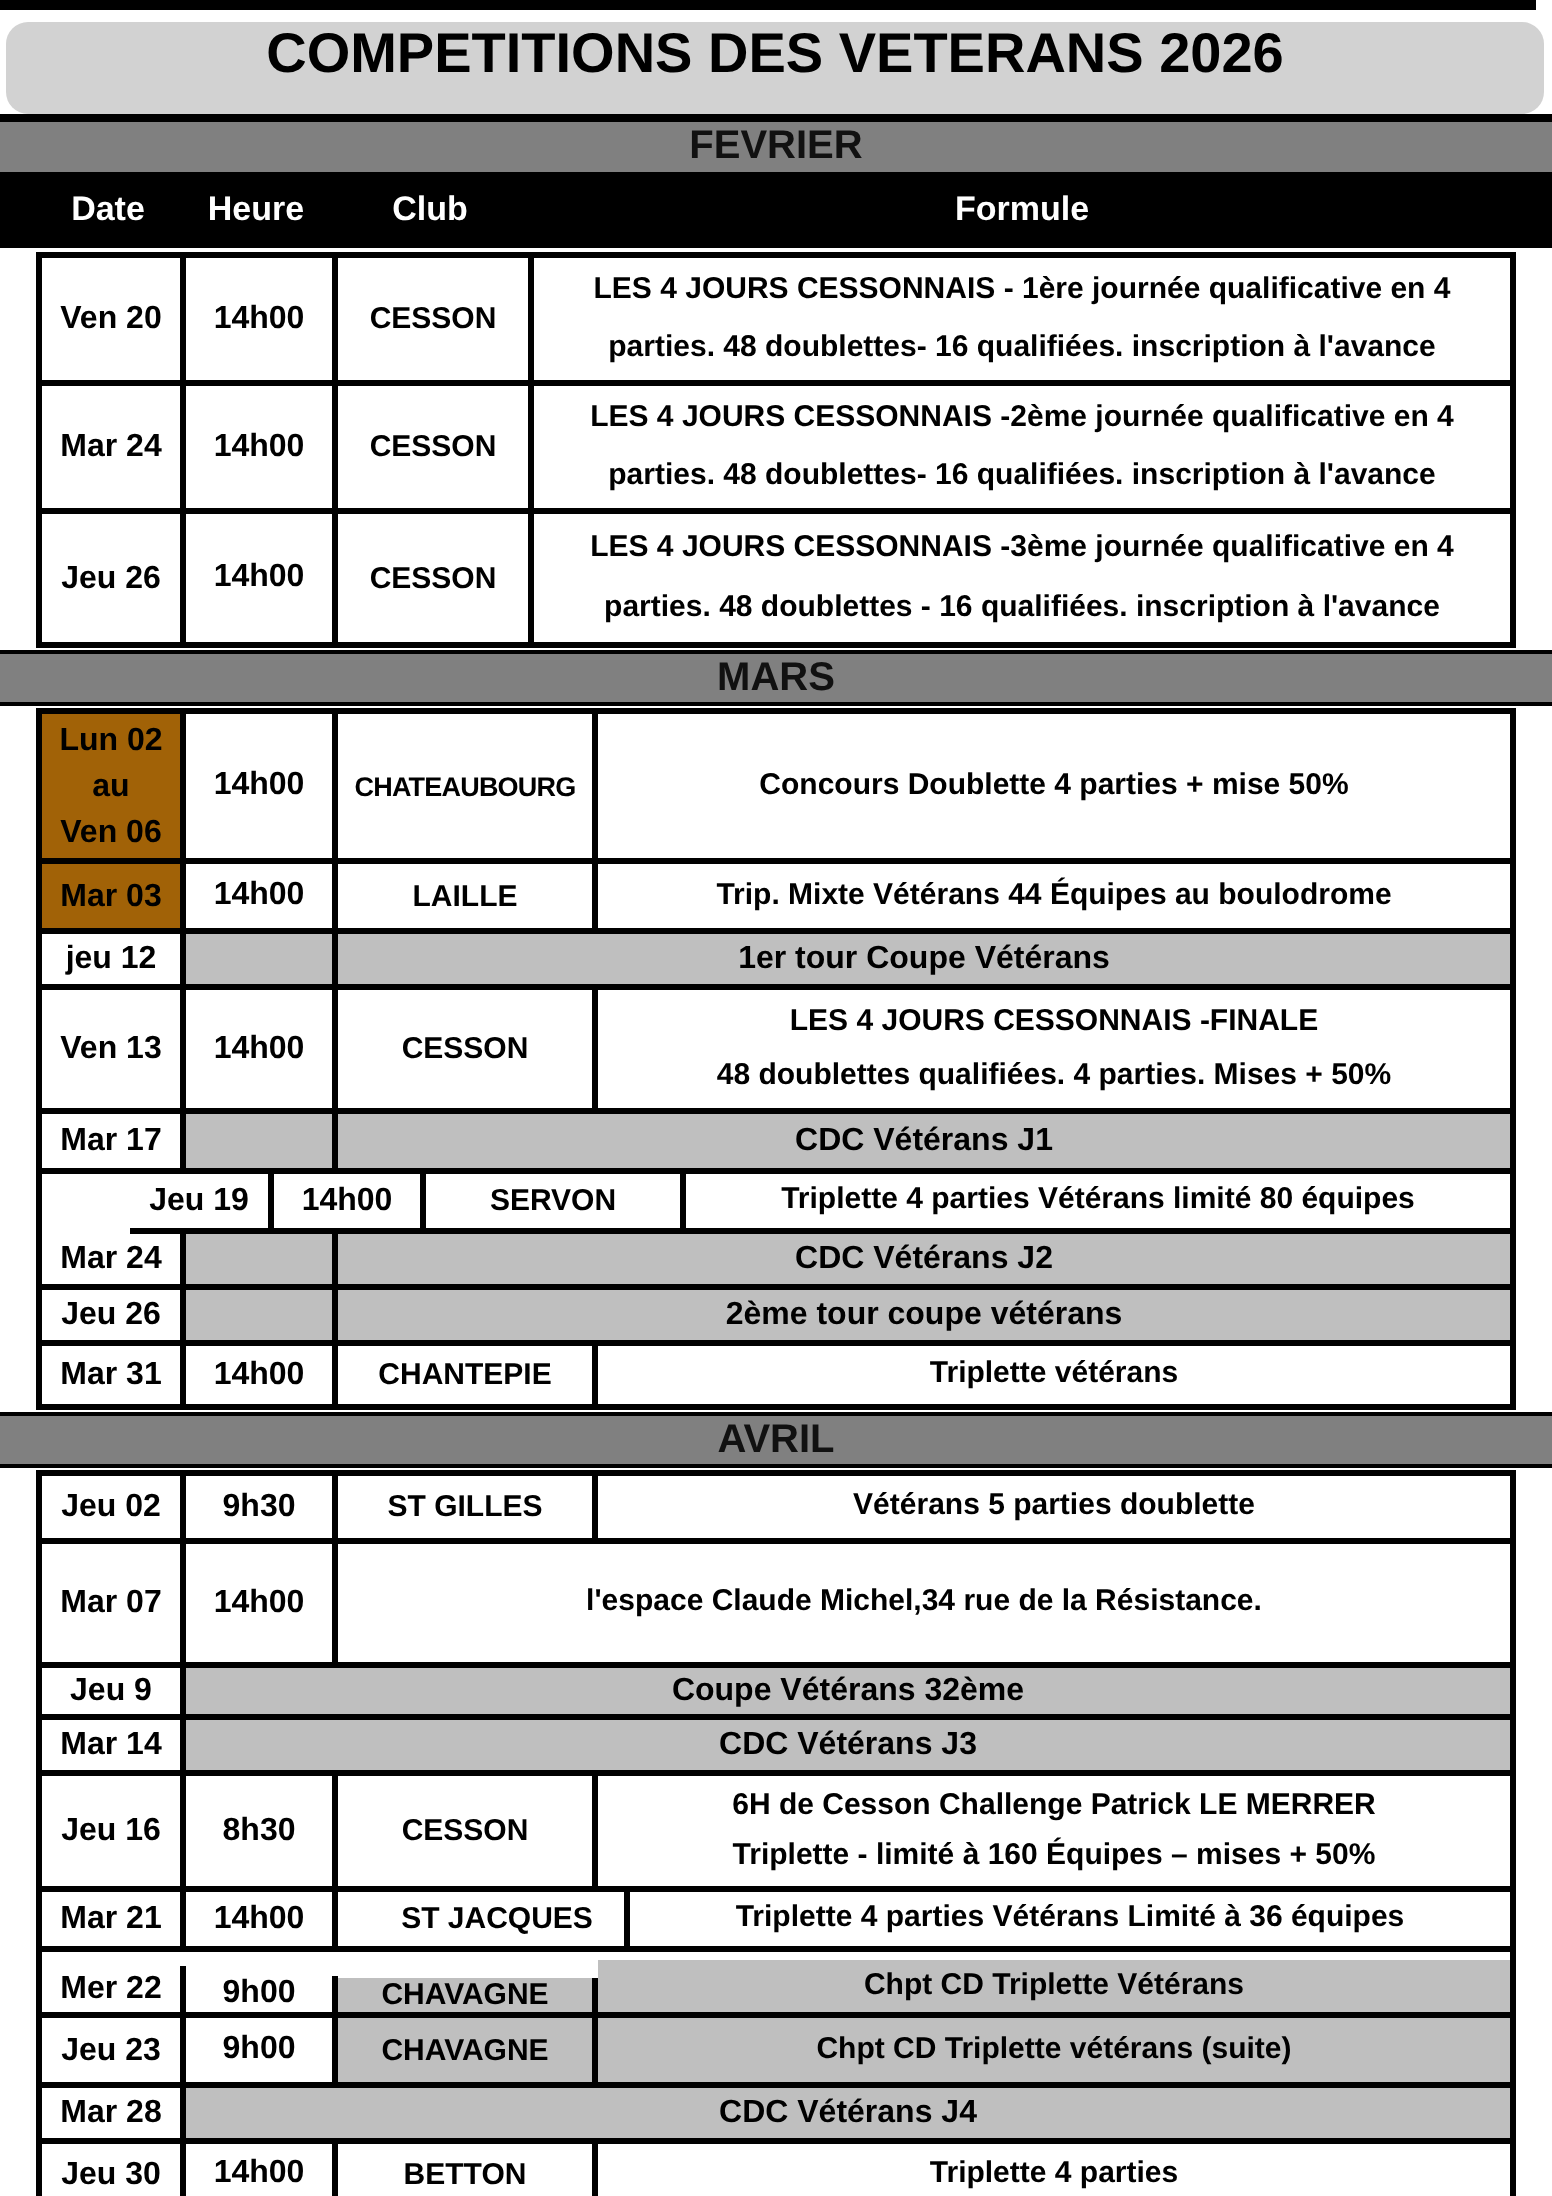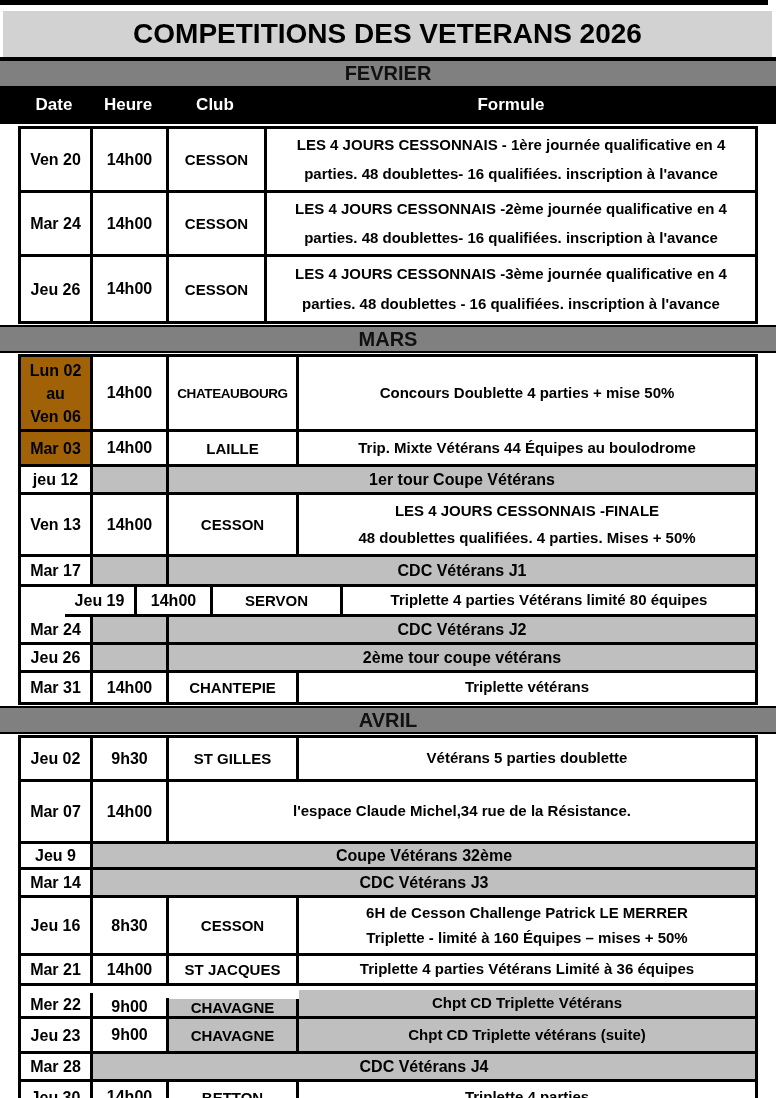--- a/index.html
+++ b/index.html
@@ -4,21 +4,21 @@
 <style>
   html,body{margin:0;padding:0;}
   body{
     width:776px;height:1098px;overflow:hidden;background:#ffffff;
     font-family:"Liberation Sans",sans-serif;font-weight:700;color:#000;
   }
   .top-strip{height:5px;width:768px;background:#000;}
   .gap6{height:6px;}
   .title-bar{
     margin:0 4px 0 3px;height:46px;background:#d2d2d2;
-    display:flex;align-items:center;justify-content:center;
+    display:flex;justify-content:center;border-radius:11px;
   }
   .title-bar span{font-size:28px;letter-spacing:0px;}
   .title-sep{height:4px;background:#000;}
   .section-bar{
     background:#808080;height:24px;border-top:2px solid #000;border-bottom:2px solid #000;
     display:flex;align-items:center;justify-content:center;
   }
   .section-bar.first{height:25px;border-top:none;border-bottom:none;margin:0;}
   .section-bar.spaced{margin:1px 0;}
   .section-bar span{font-size:20px;color:#111;}
@@ -189,21 +189,21 @@
         <div class="cell club-cell" style="width: 130px;">CHANTEPIE</div>
         <div class="cell formule-cell">
           <div class="line">Triplette vétérans</div>
         </div>
       </div>
     </div>
     <div class="section-bar spaced">
       <span>AVRIL</span>
     </div>
     <div class="tbl">
-      <div class="row" style="height: 44px;">
+      <div class="row" style="height: 34px;">
         <div class="cell date-cell">
           <div class="line">Jeu 02</div>
         </div>
         <div class="cell heure-cell">9h30</div>
         <div class="cell club-cell" style="width: 130px;">ST GILLES</div>
         <div class="cell formule-cell">
           <div class="line">Vétérans 5 parties doublette</div>
         </div>
       </div>
       <div class="row" style="height: 62px;">
@@ -236,21 +236,21 @@
         <div class="cell formule-cell">
           <div class="line">6H de Cesson Challenge Patrick LE MERRER</div>
           <div class="line">Triplette - limité à  160 Équipes – mises + 50%</div>
         </div>
       </div>
       <div class="row" style="height: 30px;">
         <div class="cell date-cell">
           <div class="line">Mar 21</div>
         </div>
         <div class="cell heure-cell">14h00</div>
-        <div class="cell club-cell" style="width: 130px;">ST JACQUES</div>
+        <div class="cell club-cell" style="width: 130px; margin-left: 16px;">ST JACQUES</div>
         <div class="cell formule-cell">
           <div class="line">Triplette 4 parties Vétérans Limité à 36 équipes</div>
         </div>
       </div>
       <div class="row" style="height: 33px; align-items: flex-end;">
         <div class="cell date-cell">
           <div class="line">Mer 22</div>
         </div>
         <div class="cell heure-cell">9h00</div>
         <div class="cell club-cell shaded" style="width: 130px;">CHAVAGNE</div>

